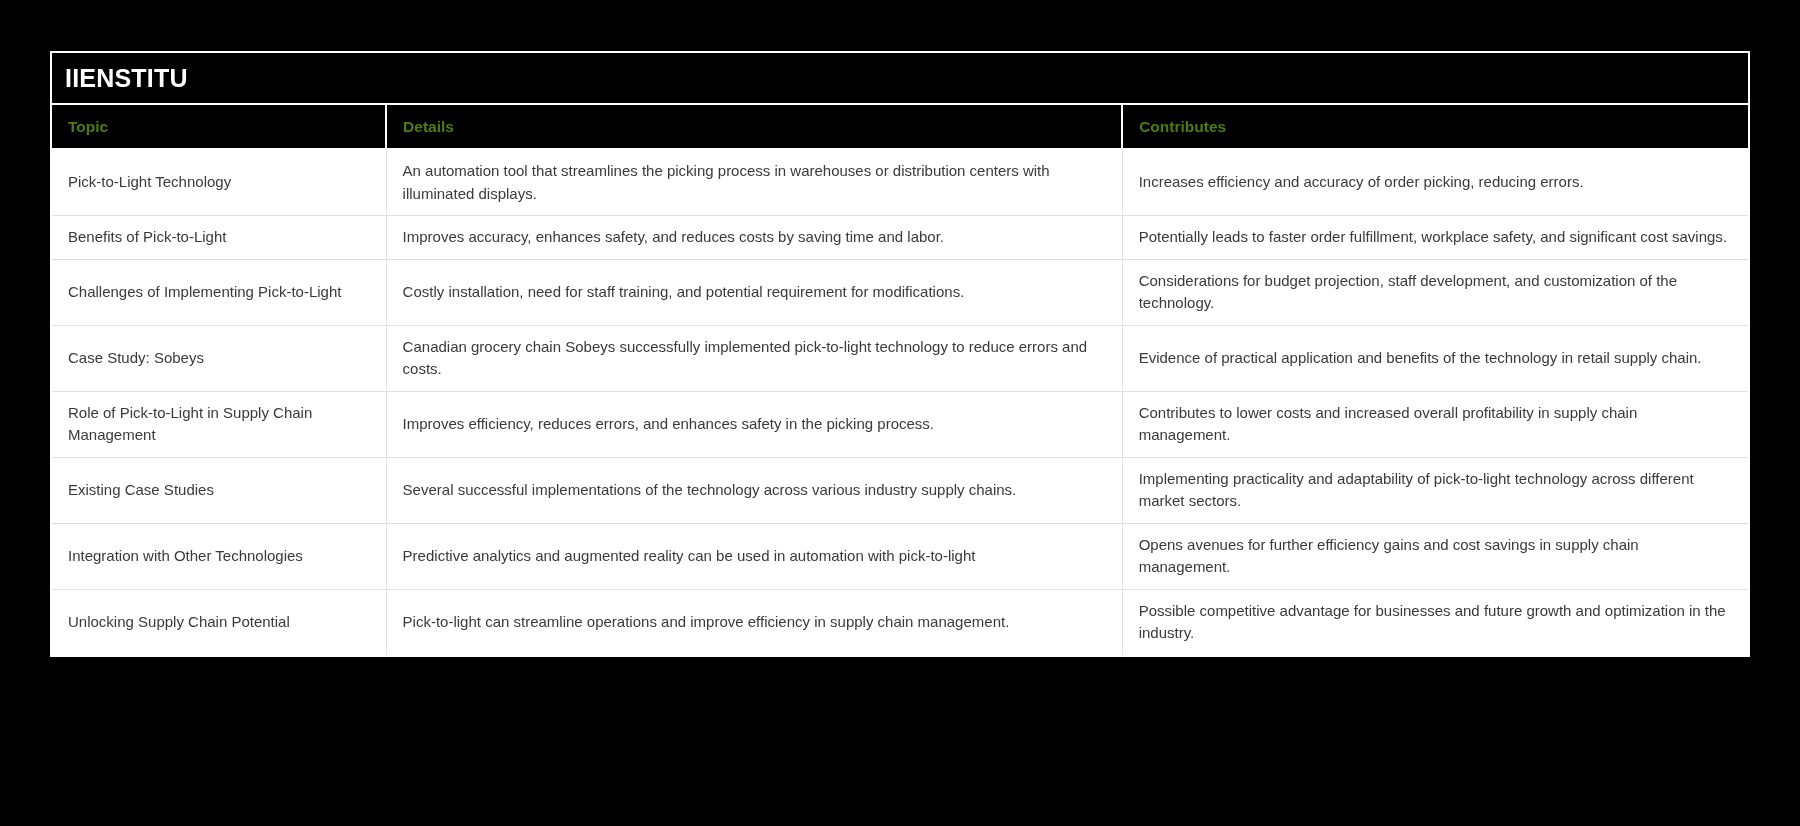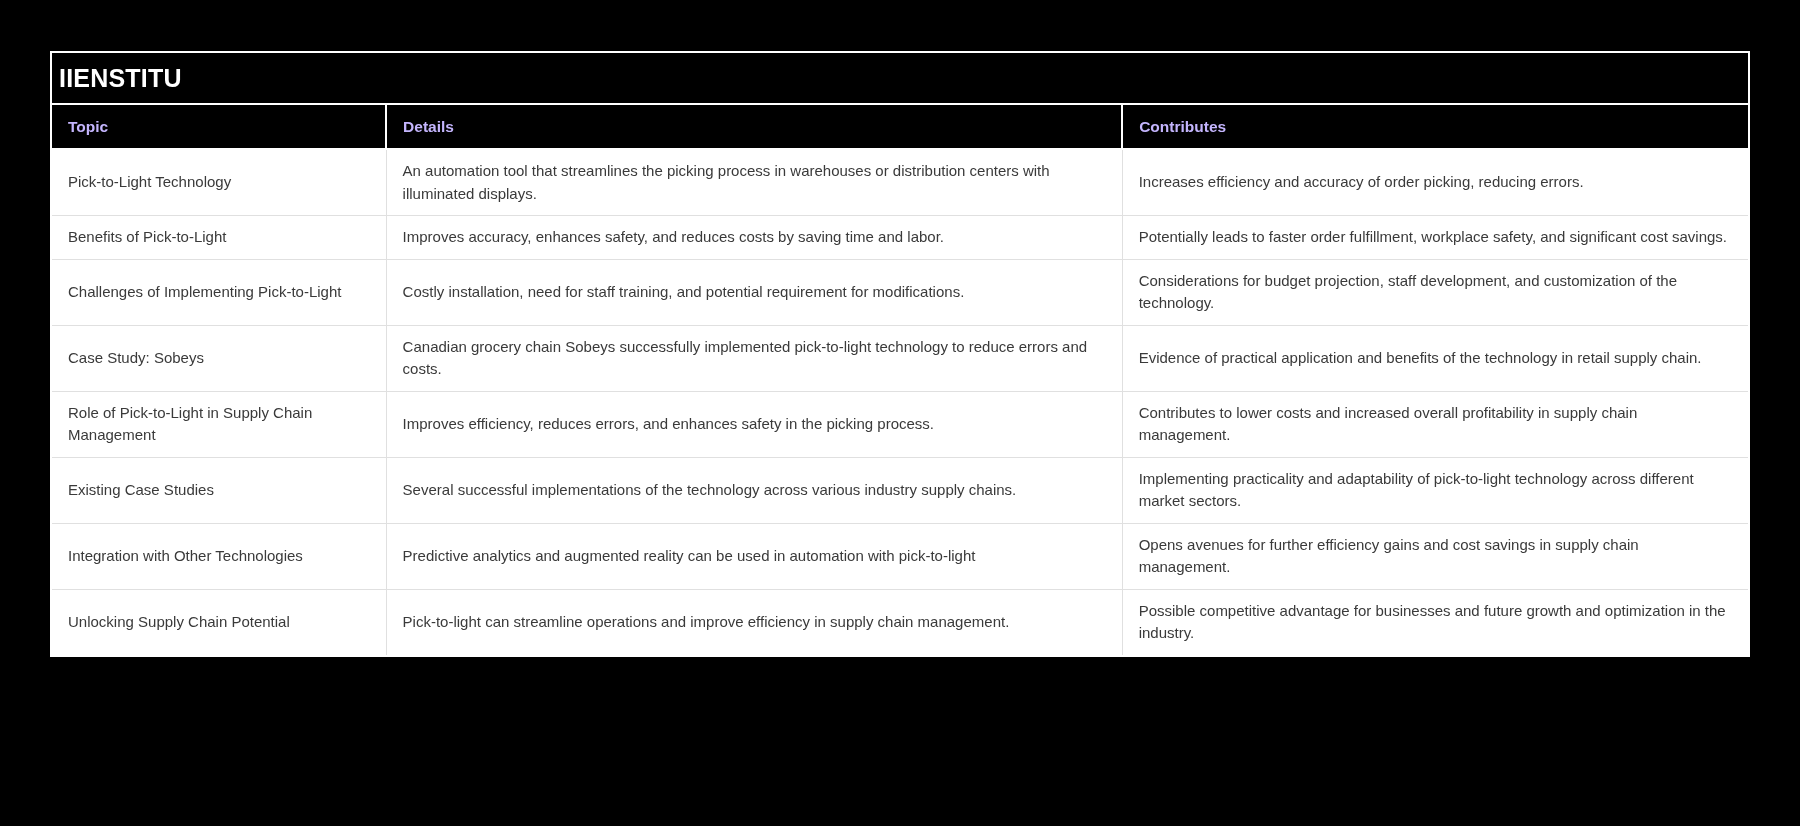--- a/index.html
+++ b/index.html
@@ -20,40 +20,40 @@
     border: 2px solid #ffffff;
     background: #000000;
   }
   .title-bar {
     box-sizing: border-box;
     height: 52px;
     background: #000000;
     border-bottom: 2px solid #ffffff;
     display: flex;
     align-items: center;
-    padding: 0 7px;
+    padding: 0 13px;
   }
   .title-bar h1 {
     margin: 0;
     color: #ffffff;
     font-size: 25px;
     font-weight: bold;
     letter-spacing: 0.2px;
   }
   table.data-table {
     width: 100%;
     border-collapse: collapse;
     table-layout: fixed;
   }
   col.c-topic { width: 19.7%; }
   col.c-details { width: 43.4%; }
   col.c-implication { width: 36.9%; }
   table.data-table th {
     background: #000000;
-    color: #c4b5fd;
+    color: #4d7c0f;
     font-size: 15.5px;
     font-weight: bold;
     text-align: left;
     padding: 11px 16px;
     line-height: 21px;
     border-bottom: 2px solid #ffffff;
   }
   table.data-table th:not(:last-child) {
     border-right: 2px solid #ffffff;
   }

